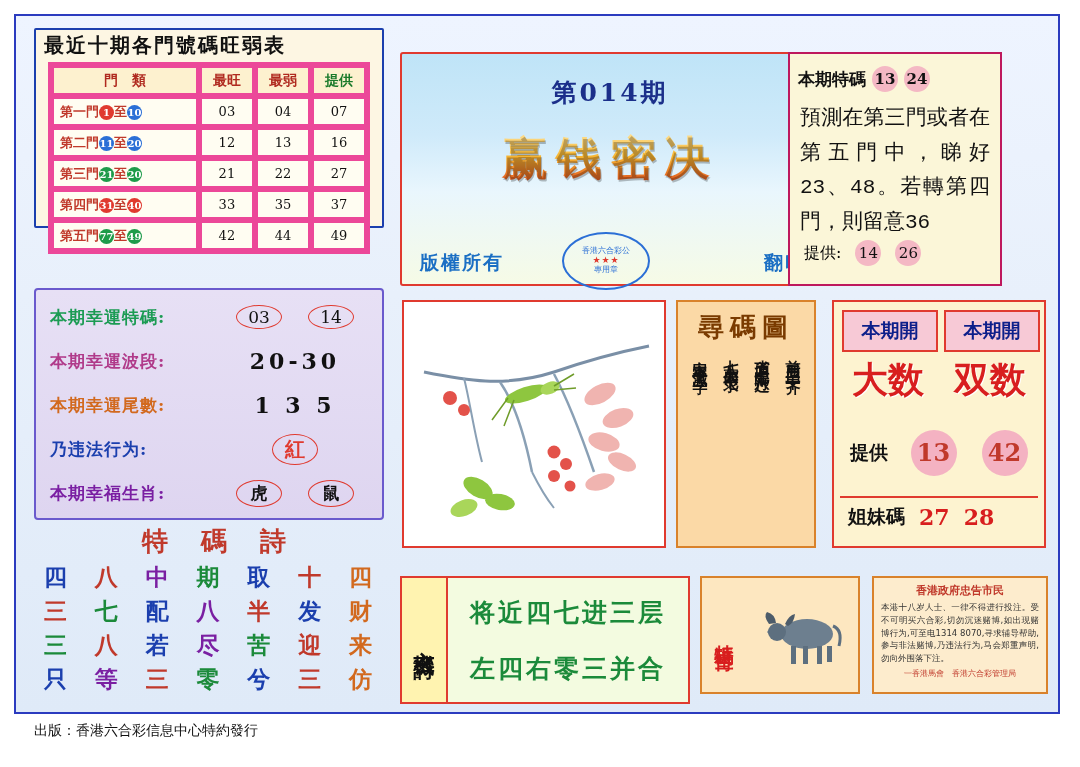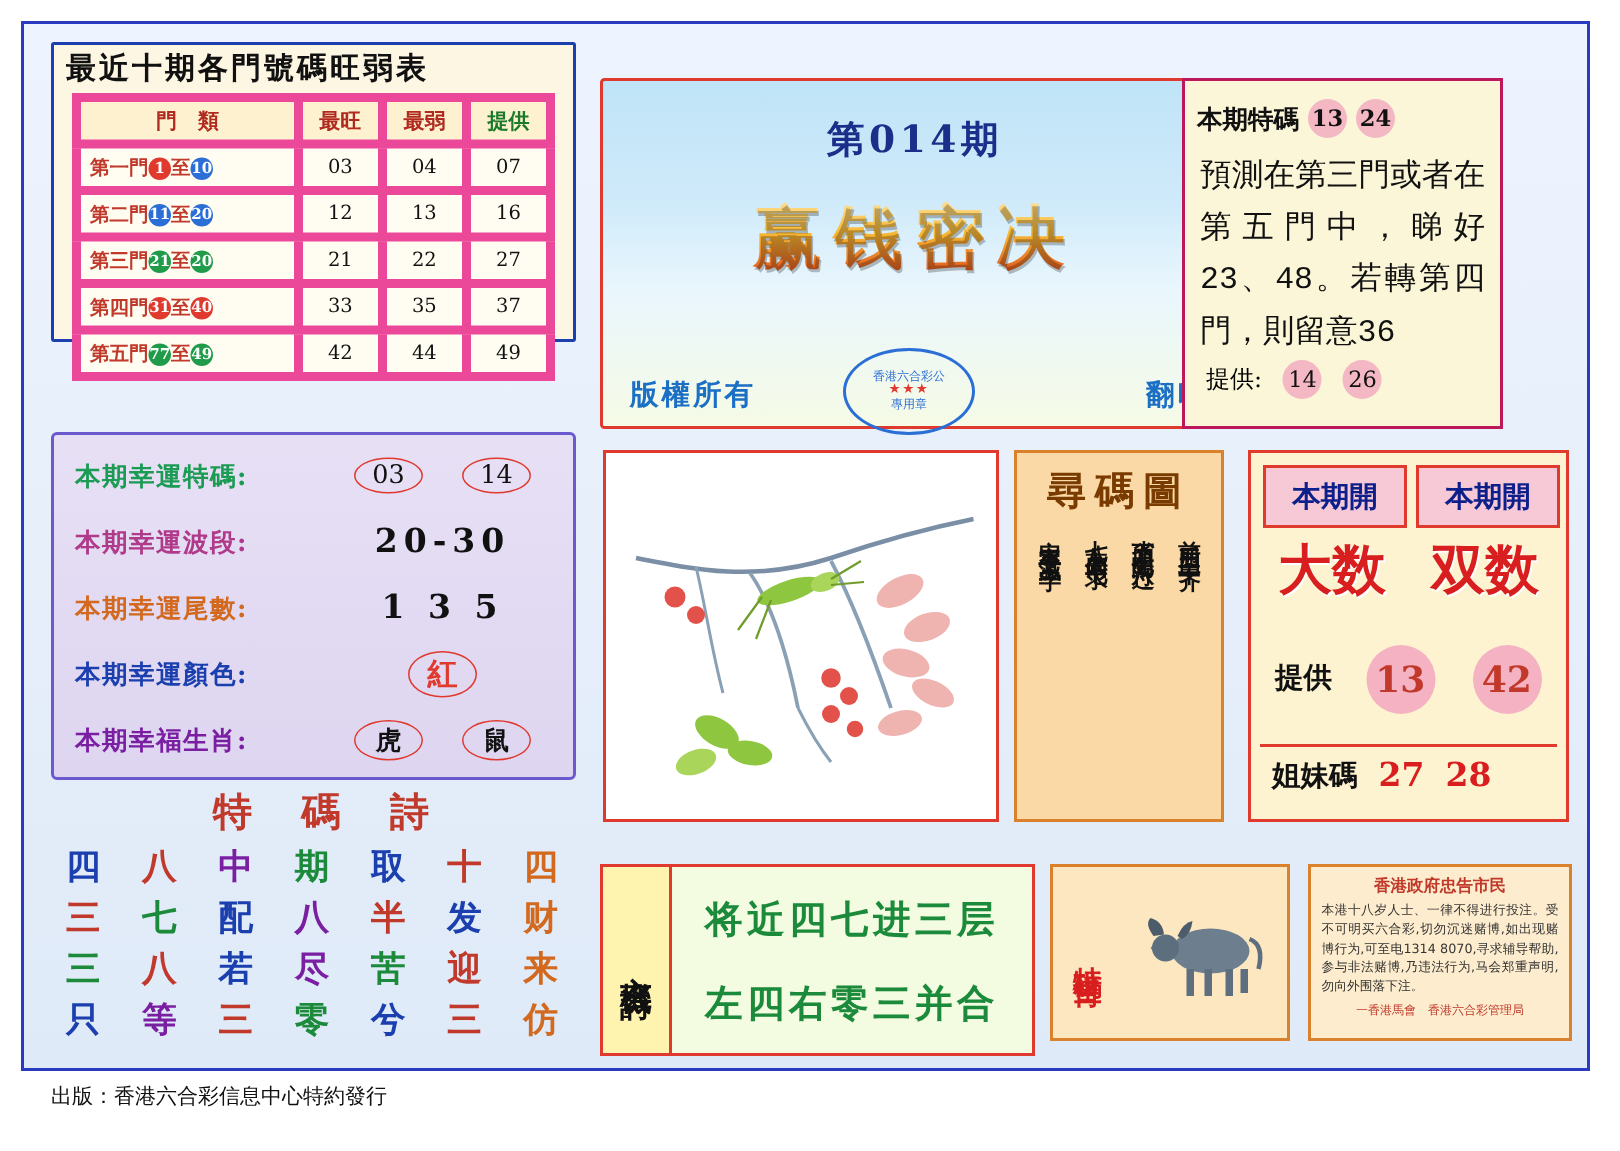--- a/index.html
+++ b/index.html
@@ -330,21 +330,21 @@
           <span class="bigtxt">20-30</span>
         </div>
    </div>
    <div class="lrow" style="top:96px;">
      <div class="lab c3">本期幸運尾數:</div>
      <div class="val">
           <span class="bigtxt">1  3  5</span>
         </div>
    </div>
    <div class="lrow" style="top:140px;">
-     <div class="lab c4">本期幸運顏色:</div>
+     <div class="lab c4">乃违法行为:</div>
      <div class="val">
           <span class="oval redtxt">紅</span>
         </div>
    </div>
    <div class="lrow" style="top:184px;">
      <div class="lab c5">本期幸福生肖:</div>
      <div class="val">
        <span class="oval" style="font-weight:bold;">虎</span>
        <span class="oval" style="font-weight:bold;">鼠</span>
      </div>

